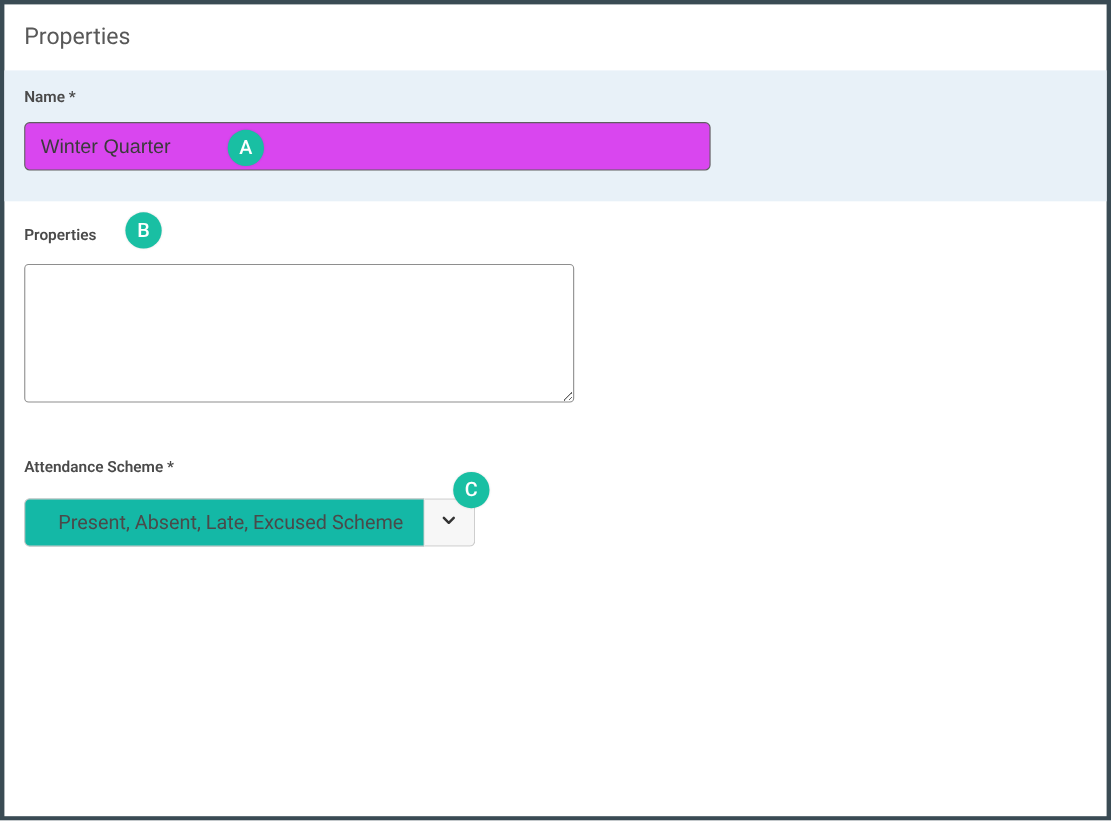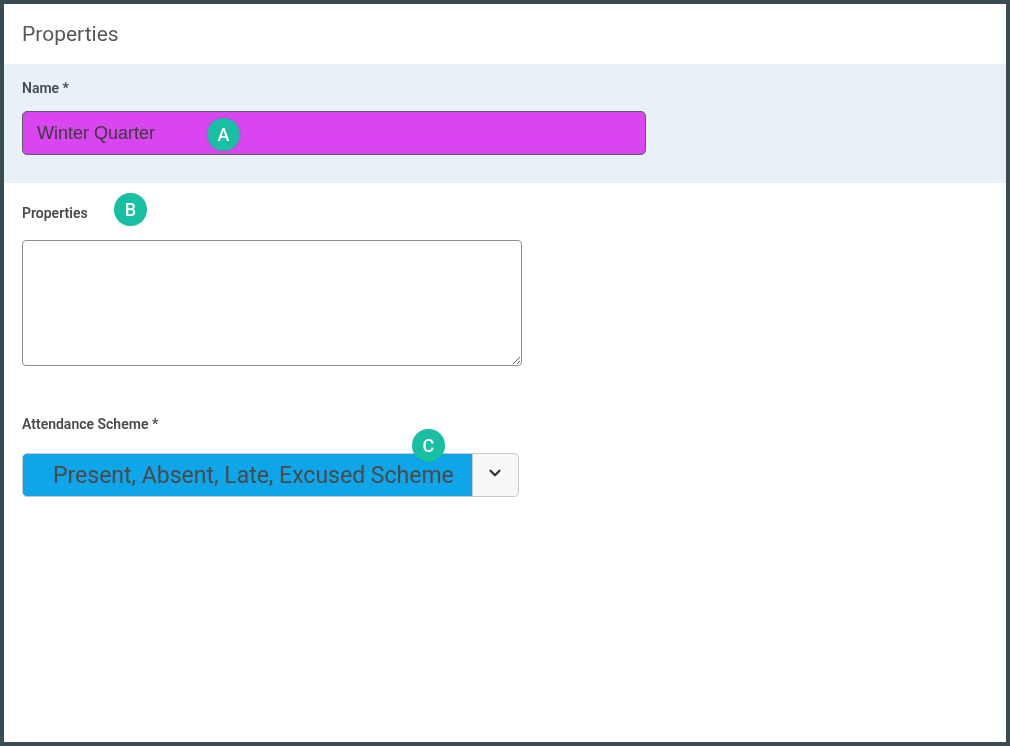--- a/index.html
+++ b/index.html
@@ -60,23 +60,23 @@
     .dropdown {
       display: inline-flex;
       align-items: stretch;
       margin-top: 20px;
       height: 44px;
     }
     .dropdown-text {
       border: 1px solid #c9c9c9;
       border-radius: 5px 0 0 5px;
       padding: 0 18px 0 30px;
-      font-size: 23px;
+      font-size: 18px;
       color: #4a4a4a;
-      background: #0ea5e9;
+      background: #14b8a6;
       display: flex;
       align-items: center;
       min-width: 340px;
     }
     .dropdown-btn {
       width: 46px;
       border: 1px solid #c9c9c9;
       border-left: none;
       border-radius: 0 5px 5px 0;
       background: #f7f7f7;

